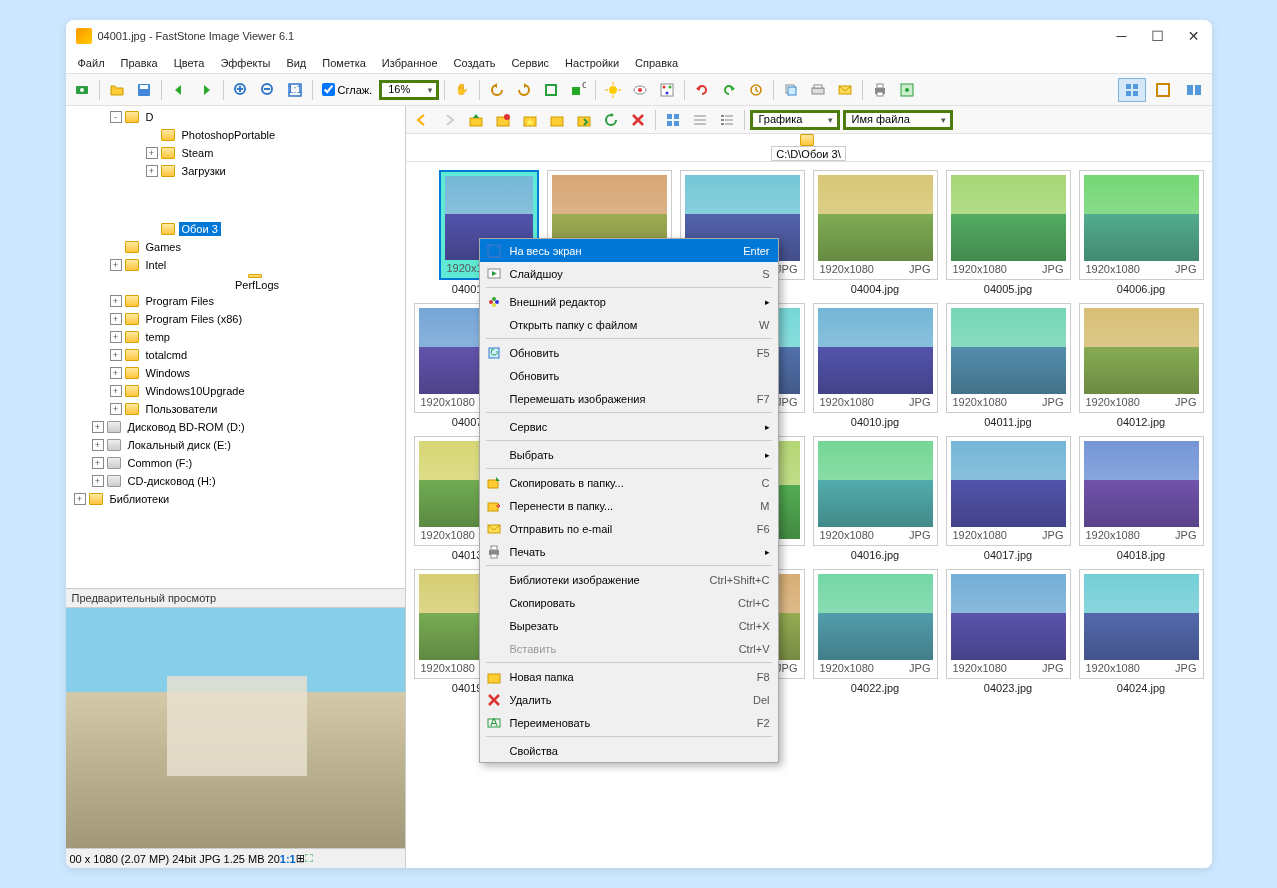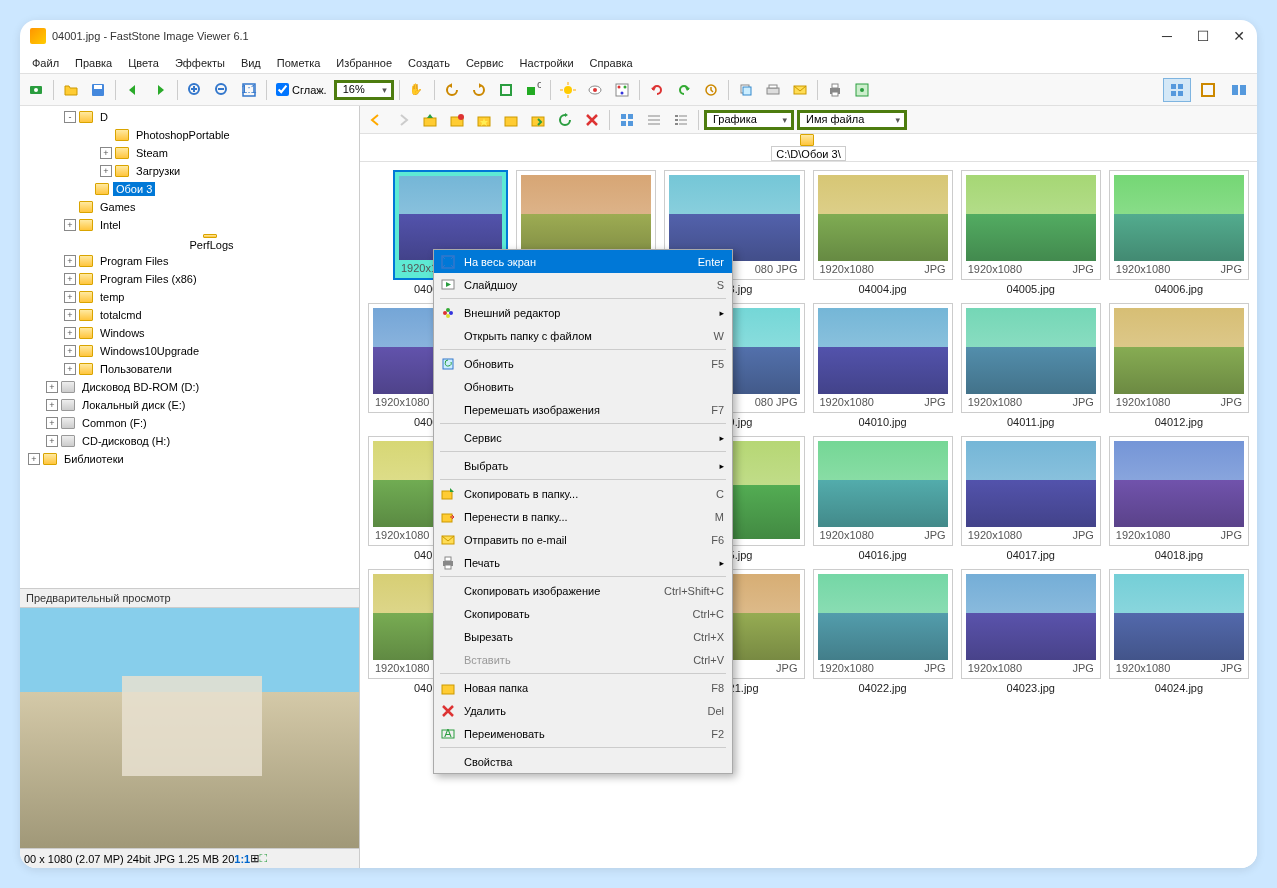--- a/index.html
+++ b/index.html
@@ -1,17 +1,17 @@
 <!DOCTYPE html>
 <html><head>
 <meta charset="utf-8">
 <style>
 * { box-sizing: border-box; margin: 0; padding: 0; font-family: Tahoma, sans-serif; font-size: 11px; }
 body { background: #cce7ff; display: flex; align-items: center; justify-content: center; height: 100vh; }
-.window { width: 1237px; height: 848px; background: #fff; border-radius: 16px; overflow: hidden; box-shadow: 0 2px 10px rgba(0,0,0,0.1); position: relative; }
+.window { width: 1146px; height: 848px; background: #fff; border-radius: 8px; overflow: hidden; box-shadow: 0 2px 10px rgba(0,0,0,0.1); position: relative; }
 .titlebar { height: 32px; display: flex; align-items: center; padding: 0 10px; }
 .titlebar-icon { width: 16px; height: 16px; background: linear-gradient(135deg,#ff9500,#ffcc00); border-radius: 2px; margin-right: 6px; }
 .titlebar-text { flex: 1; color: #333; }
 .win-controls { display: flex; gap: 20px; }
 .win-btn { width: 16px; height: 16px; display: flex; align-items: center; justify-content: center; cursor: pointer; font-size: 14px; color: #333; }
 .menubar { height: 22px; display: flex; align-items: center; padding: 0 4px; border-bottom: 1px solid #e0e0e0; }
 .menu-item { padding: 3px 8px; cursor: pointer; color: #222; }
 .toolbar-main { height: 32px; display: flex; align-items: center; padding: 0 4px; gap: 3px; border-bottom: 1px solid #e0e0e0; background: #f8f8f8; }
 .tb-btn { width: 24px; height: 24px; display: flex; align-items: center; justify-content: center; cursor: pointer; border-radius: 2px; }
 .tb-sep { width: 1px; height: 20px; background: #ccc; margin: 0 2px; }
@@ -40,21 +40,21 @@
 .addr-bar { height: 28px; display: flex; align-items: center; padding: 0 4px; border-bottom: 1px solid #e0e0e0; flex-direction: column; }
 .addr-input { flex: 1; height: 20px; border: 1px solid #ccc; padding: 0 4px; display: flex; align-items: center; background: #fff; }
 .thumbs { flex: 1; overflow-y: auto; padding: 8px; background: #fff; }
 .thumb-grid { display: grid; grid-template-columns: repeat(6, 1fr); gap: 8px; }
 .thumb-item { text-align: center; }
 .thumb-box { border: 1px solid #ccc; padding: 4px; background: #fff; height: 110px; display: flex; flex-direction: column; }
 .thumb-box.selected { border: 2px solid #0078d7; background: #5eead4; margin-left: 25px; }
 .thumb-img { flex: 1; background: linear-gradient(to bottom, #5599dd 0%, #88bbee 40%, #88aa77 40%, #667755 100%); margin-bottom: 2px; }
 .thumb-meta { display: flex; justify-content: space-between; font-size: 10px; color: #555; padding: 0 2px; }
 .thumb-name { font-size: 11px; color: #222; margin-top: 3px; }
-.ctx-menu { position: absolute; top: 229px; left: 413px; width: 300px; background: #f0f0f0; border: 1px solid #aaa; box-shadow: 3px 3px 8px rgba(0,0,0,0.3); z-index: 1000; }
+.ctx-menu { position: absolute; top: 218px; left: 413px; width: 300px; background: #f0f0f0; border: 1px solid #aaa; box-shadow: 3px 3px 8px rgba(0,0,0,0.3); z-index: 1000; }
 .ctx-item { display: flex; align-items: center; height: 23px; padding: 0 8px 0 4px; cursor: pointer; }
 .ctx-item.highlighted { background: #0078d7; color: #fff; }
 .ctx-item.disabled { color: #999; }
 .ctx-icon { width: 20px; height: 16px; display: flex; align-items: center; justify-content: center; margin-right: 6px; }
 .ctx-label { flex: 1; }
 .ctx-shortcut { color: #555; margin-left: 10px; }
 .ctx-item.highlighted .ctx-shortcut { color: #fff; }
 .ctx-arrow { font-size: 9px; }
 .ctx-sep { height: 1px; background: #ccc; margin: 2px 6px; }
 svg { width: 16px; height: 16px; }
@@ -285,21 +285,21 @@
           <div class="tree-node" style="padding-left: 80px;">
             <span class="tree-toggle">+</span>
             <span class="folder-icon"></span>
             <span class="tree-label">Steam</span>
           </div>
           <div class="tree-node" style="padding-left: 80px;">
             <span class="tree-toggle">+</span>
             <span class="folder-icon"></span>
             <span class="tree-label">Загрузки</span>
           </div>
-          <div class="tree-node" style="padding-left: 60px;">
+          <div class="tree-node" style="padding-left: 80px; margin-top: 40px;">
             <span style="display:inline-block;width:15px"></span>
             <span class="folder-icon"></span>
             <span class="tree-label selected">Обои 3</span>
           </div>
           <div class="tree-node" style="padding-left: 44px;">
             <span style="display:inline-block;width:15px"></span>
             <span class="folder-icon"></span>
             <span class="tree-label">Games</span>
           </div>
           <div class="tree-node" style="padding-left: 44px;">
@@ -829,21 +829,21 @@
             <rect x="5" y="2" width="6" height="4" fill="#fff" stroke="#888"></rect>
             <rect x="5" y="10" width="6" height="4" fill="#fff" stroke="#888"></rect>
           </svg>
         </span>
         <span class="ctx-label">Печать</span>
         <span class="ctx-arrow">▸</span>
       </div>
       <div class="ctx-sep"></div>
       <div class="ctx-item">
         <span class="ctx-icon"></span>
-        <span class="ctx-label">Скопировать изображение</span>
+        <span class="ctx-label">Библиотеки изображение</span>
         <span class="ctx-shortcut">Ctrl+Shift+C</span>
       </div>
       <div class="ctx-item">
         <span class="ctx-icon"></span>
         <span class="ctx-label">Скопировать</span>
         <span class="ctx-shortcut">Ctrl+C</span>
       </div>
       <div class="ctx-item">
         <span class="ctx-icon"></span>
         <span class="ctx-label">Вырезать</span>

